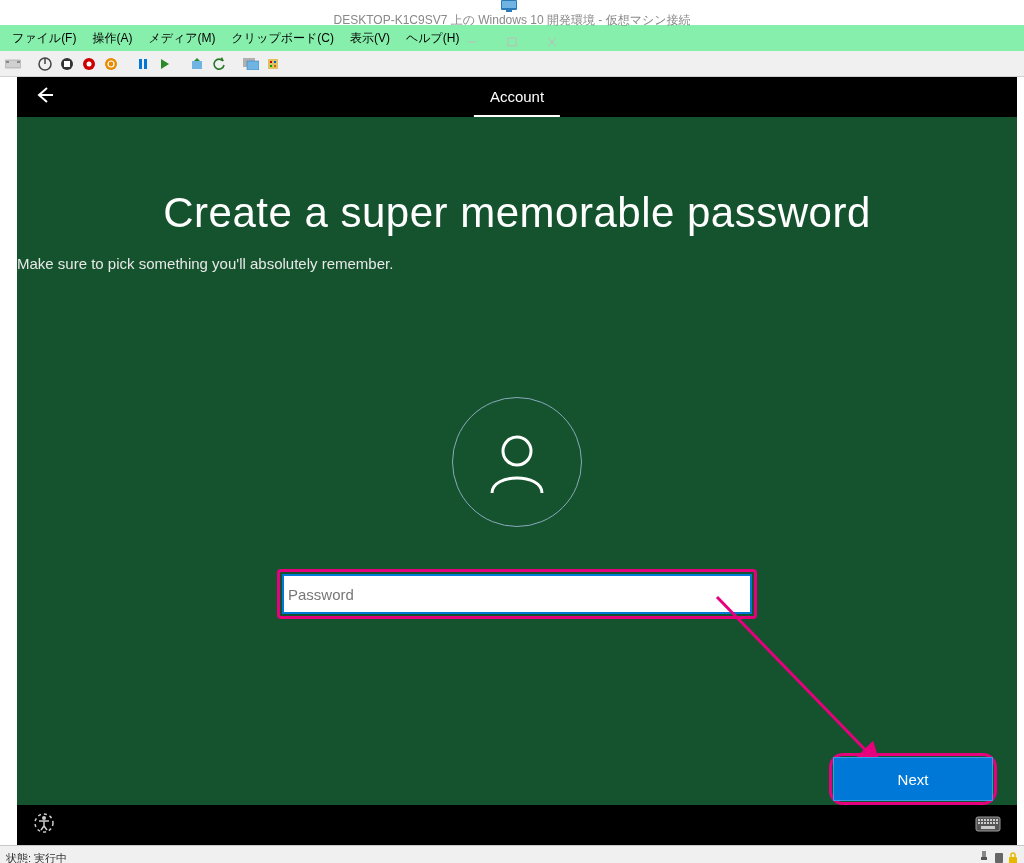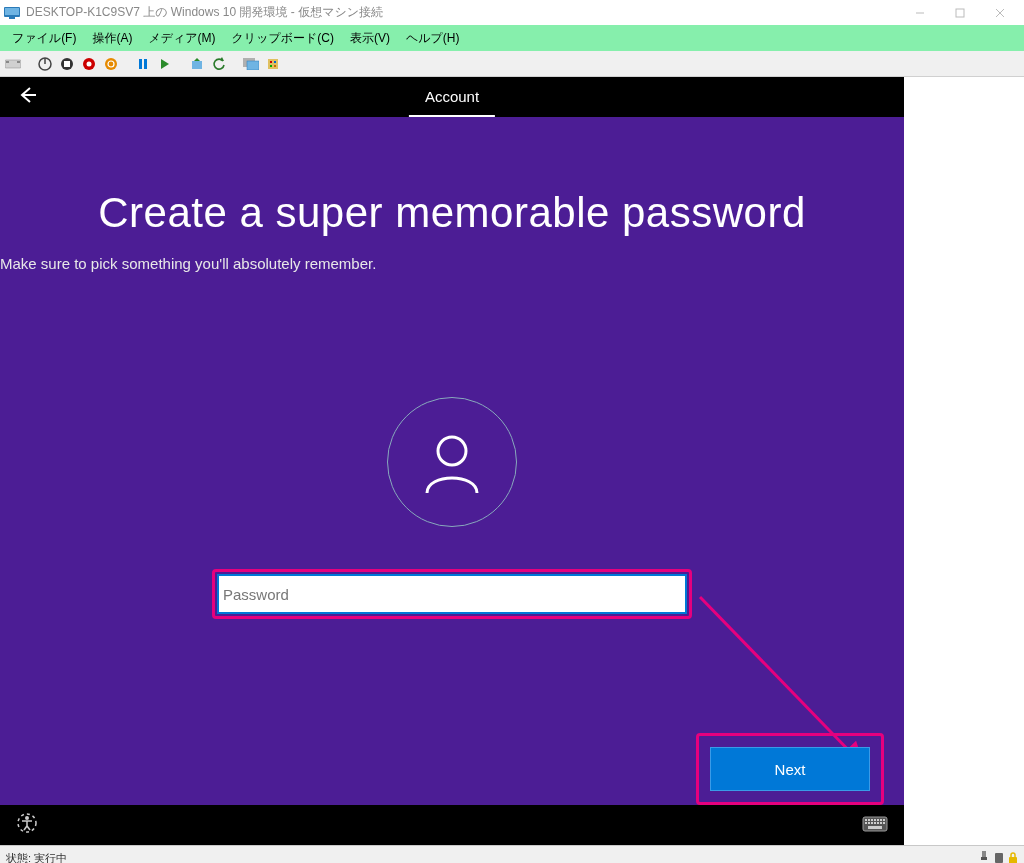--- a/index.html
+++ b/index.html
@@ -1,37 +1,37 @@
 <!DOCTYPE html>
 <html><head>
   <meta charset="utf-8">
   <style>
     * { box-sizing: border-box; margin: 0; padding: 0; }
     html, body { width: 1024px; height: 863px; overflow: hidden; font-family: "Segoe UI", Meiryo, sans-serif; background: #fff; }
 
     
-    .titlebar { height: 25px; background: #fff; display: flex; align-items: center; padding: 0 4px; font-size: 12px; color: #999; }
+    .titlebar { height: 25px; background: #fff; display: flex; align-items: center; padding: 0 4px; font-size: 12px; color: #999; flex-direction: column; }
     .titlebar .vm-icon { width: 16px; height: 12px; margin-right: 6px; }
     .titlebar .vm-icon svg { display:block; }
     .titlebar .title-text { flex: 1; color: #888; }
     .win-controls { display: flex; gap: 0; }
     .win-controls .btn { width: 40px; height: 25px; display: flex; align-items: center; justify-content: center; color: #bbb; font-size: 12px; }
 
     
     .menubar { height: 26px; background: #86efac; display: flex; align-items: center; font-size: 12px; color: #000; padding: 0 4px; }
     .menubar span { padding: 3px 8px; }
 
     
     .toolbar { height: 26px; background: #f0f0f0; display: flex; align-items: center; padding: 0 4px; gap: 4px; border-bottom: 1px solid #d0d0d0; }
     .tb-icon { width: 18px; height: 18px; display:flex; align-items:center; justify-content:center; }
     .tb-icon svg { display:block; }
     .tb-sep { width: 6px; }
 
     
-    .vm-area { position: relative; width: 904px; height: calc(863px - 25px - 26px - 26px - 18px); background: #4c1d95; }
+    .vm-area { position: relative; width: 1000px; height: calc(863px - 25px - 26px - 26px - 18px); background: #14532d; margin-left: 17px; }
 
     
     .oobe-header { height: 40px; background: #000; display: flex; align-items: center; position: relative; }
     .back-arrow { margin-left: 16px; color: #fff; }
     .oobe-tabs { position:absolute; left:50%; transform:translateX(-50%); display:flex; align-items:flex-end; height:100%; }
     .oobe-tab { color: #bbb; font-size: 15px; padding: 0 16px 10px 16px; }
     .oobe-tab.active { color: #fff; border-bottom: 2px solid #fff; }
 
     
     .oobe-body { position: relative; color: #fff; width: 100%; height: calc(100% - 40px - 40px); }
@@ -41,21 +41,21 @@
     .avatar { position: absolute; left: 50%; top: 280px; transform: translateX(-50%); width: 130px; height: 130px; border: 1.5px solid #88a9bd; border-radius: 50%; display:flex; align-items:center; justify-content:center; }
 
     .pwd-wrap { position: absolute; left: 50%; top: 452px; transform: translateX(-50%); width: 480px; }
     .highlight-box-pwd { border: 3px solid #e6007e; border-radius: 4px; padding: 2px; }
     .pwd-input { width: 100%; height: 40px; background: #fff; border: 2px solid #0078d7; font-size: 15px; padding: 0 4px; color: #333; outline: none; }
     .pwd-input::placeholder { color: #777; }
 
     .online-link { position: absolute; left: 26px; bottom: 10px; color: #2ea2ff; font-size: 14px; font-weight: 600; }
 
     .next-wrap { position: absolute; right: 20px; bottom: 0px; }
-    .highlight-box-next { border: 3px solid #e6007e; border-radius: 4px; padding: 11px; display:inline-block; }
+    .highlight-box-next { border: 3px solid #e6007e; border-radius: 14px; padding: 1px; display:inline-block; }
     .next-btn { width: 160px; height: 44px; background: #0078d7; border: 1px solid #3a9be8; color: #fff; font-size: 15px; cursor: pointer; }
 
     
     .arrow { position: absolute; pointer-events: none; }
 
     
     .oobe-footer { height: 40px; background: #000; position: relative; display:flex; align-items:center; }
     .ease-icon { position:absolute; left: 16px; color:#ccc; }
     .kbd-icon { position:absolute; right: 16px; color:#ccc; }
 

